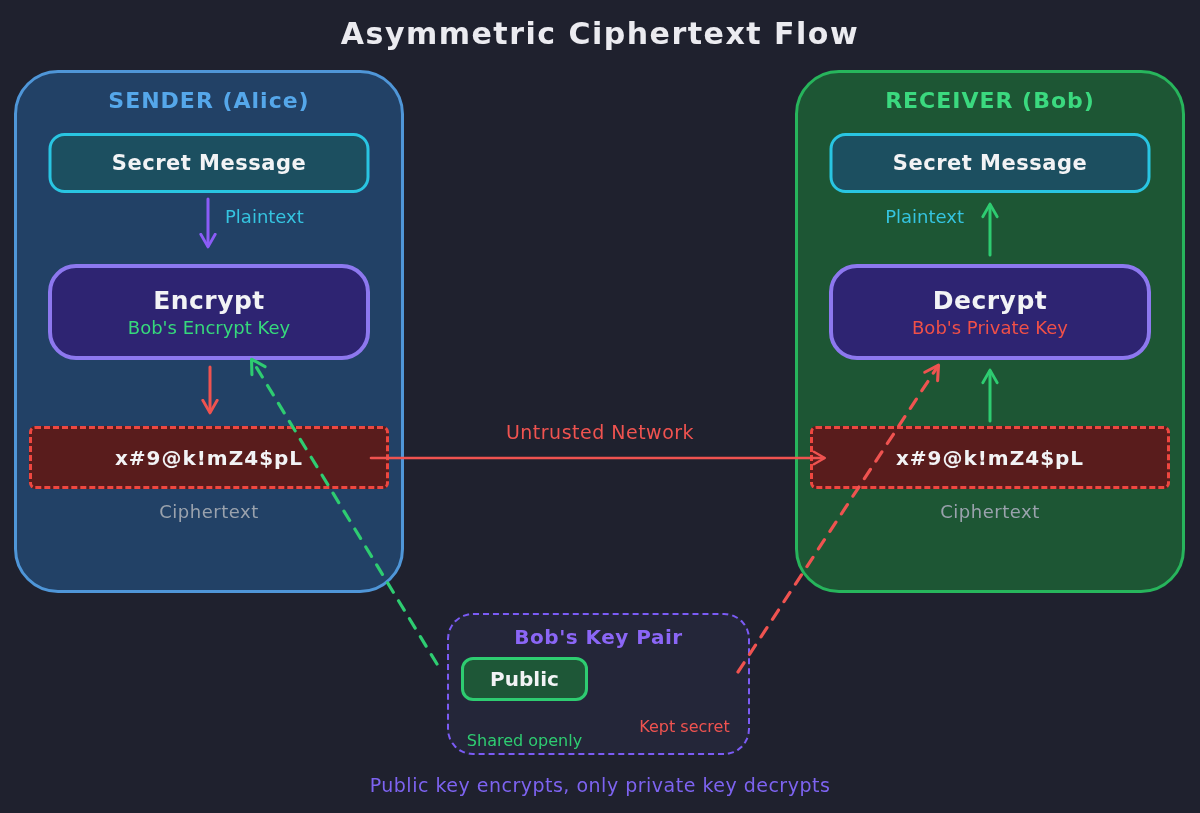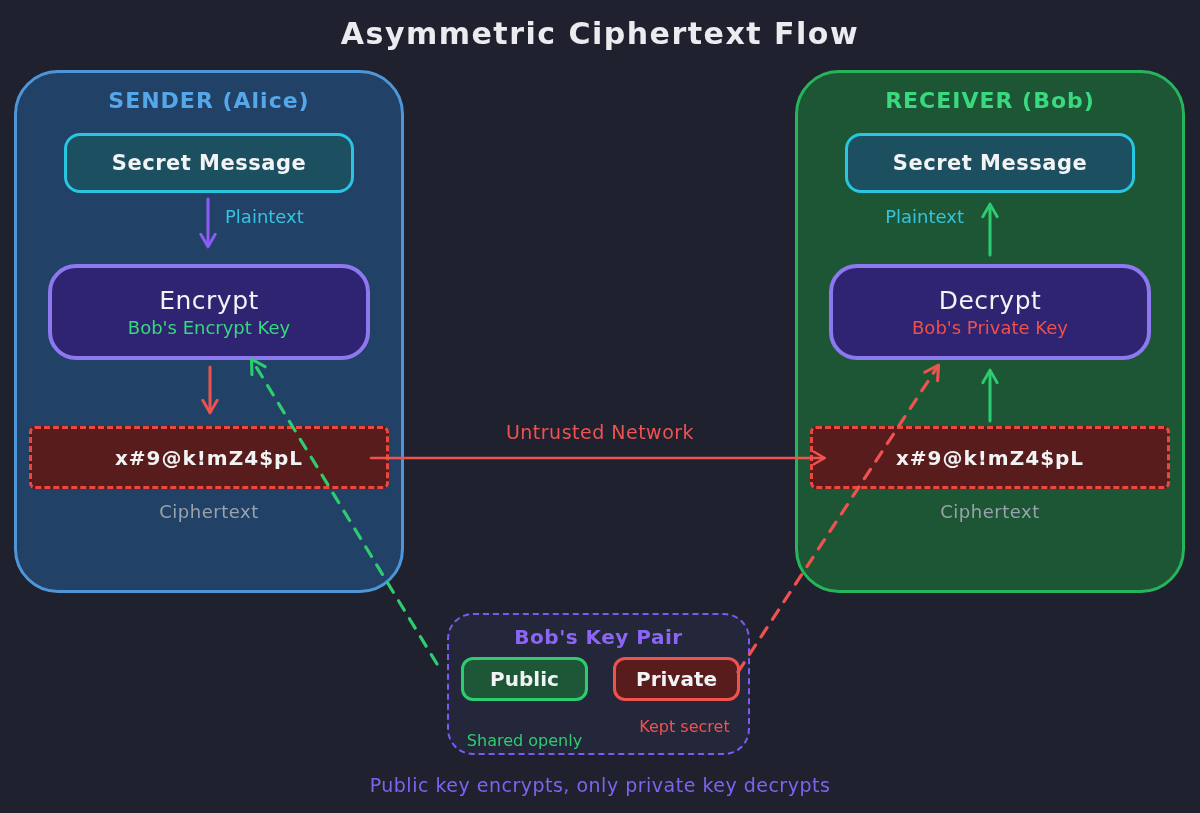--- a/index.html
+++ b/index.html
@@ -29,37 +29,37 @@
     border:3px solid var(--receiver_border,#27b55c);
   }
   .panel-title{
     position:absolute;top:15px;left:0;right:0;text-align:center;
     font-size:22px;font-weight:bold;letter-spacing:1px;
   }
   .sender .panel-title{color:var(--sender_title,#55a7ea);}
   .receiver .panel-title{color:var(--receiver_title,#3bd97f);}
   .message-box{
     position:absolute;top:60px;left:50%;transform:translateX(-50%);
-    width:290px;height:60px;box-sizing:border-box;
+    width:321px;height:60px;box-sizing:border-box;
     background:var(--message_fill,#1c4f60);
     border:3px solid var(--message_border,#29c5e2);
     border-radius:16px;display:flex;align-items:center;justify-content:center;
     color:var(--message_text,#f2f3f5);font-size:21px;font-weight:bold;letter-spacing:.5px;
   }
   .flow-label{position:absolute;font-size:18px;color:var(--cyan_label,#35c4e0);}
   .sender .flow-label{left:208px;top:133px;}
   .receiver .flow-label{right:218px;top:133px;}
   .process-box{
     position:absolute;top:191px;left:50%;transform:translateX(-50%);
     width:322px;height:96px;box-sizing:border-box;
     background:var(--process_fill,#2e2472);
     border:4px solid var(--process_border,#8d78ef);
     border-radius:28px;display:flex;flex-direction:column;align-items:center;justify-content:center;gap:2px;
   }
-  .process-title{color:var(--process_text,#f2f3f5);font-size:25px;font-weight:normal;letter-spacing:.5px;}
+  .process-title{color:var(--process_text,#f2f3f5);font-size:25px;font-weight:bold;letter-spacing:.5px;}
   .process-key{font-size:18px;}
   .sender .process-key{color:var(--public_key_text,#36d97c);}
   .receiver .process-key{color:var(--private_key_text,#f05048);}
   .cipher-box{
     position:absolute;top:353px;left:50%;transform:translateX(-50%);
     width:360px;height:63px;box-sizing:border-box;
     background:var(--cipher_fill,#591c1c);
     border:3.5px dashed var(--cipher_border,#ee4740);
     border-radius:6px;display:flex;align-items:center;justify-content:center;
     color:var(--cipher_text,#f2f3f5);font-size:20px;font-weight:bold;letter-spacing:1px;
@@ -131,21 +131,20 @@
     </div>
     <div class="cipher-box">x#9@k!mZ4$pL</div>
     <div class="cipher-label">Ciphertext</div>
   </section>
 
   <div class="network-label">Untrusted Network</div>
 
   <section class="keypair">
     <div class="keypair-title">Bob's Key Pair</div>
     <div class="key-box public">Public</div>
-    <div class="key-box private">Private</div>
     <div class="key-caption public">Shared openly</div>
     <div class="key-caption private">Kept secret</div>
   </section>
 
   <div class="footer-caption">Public key encrypts, only private key decrypts</div>
 
   <svg class="arrows" viewBox="0 0 1200 813" xmlns="http://www.w3.org/2000/svg">
     <defs>
       <marker id="ah-purple" markerWidth="6" markerHeight="6" viewBox="0 0 10 10" refX="7.5" refY="5" orient="auto" markerUnits="strokeWidth">
         <path d="M1,1 L8,5 L1,9" fill="none" stroke="var(--purple_accent,#8b5cf6)" stroke-width="1.6" stroke-linecap="round" stroke-linejoin="round"></path>

